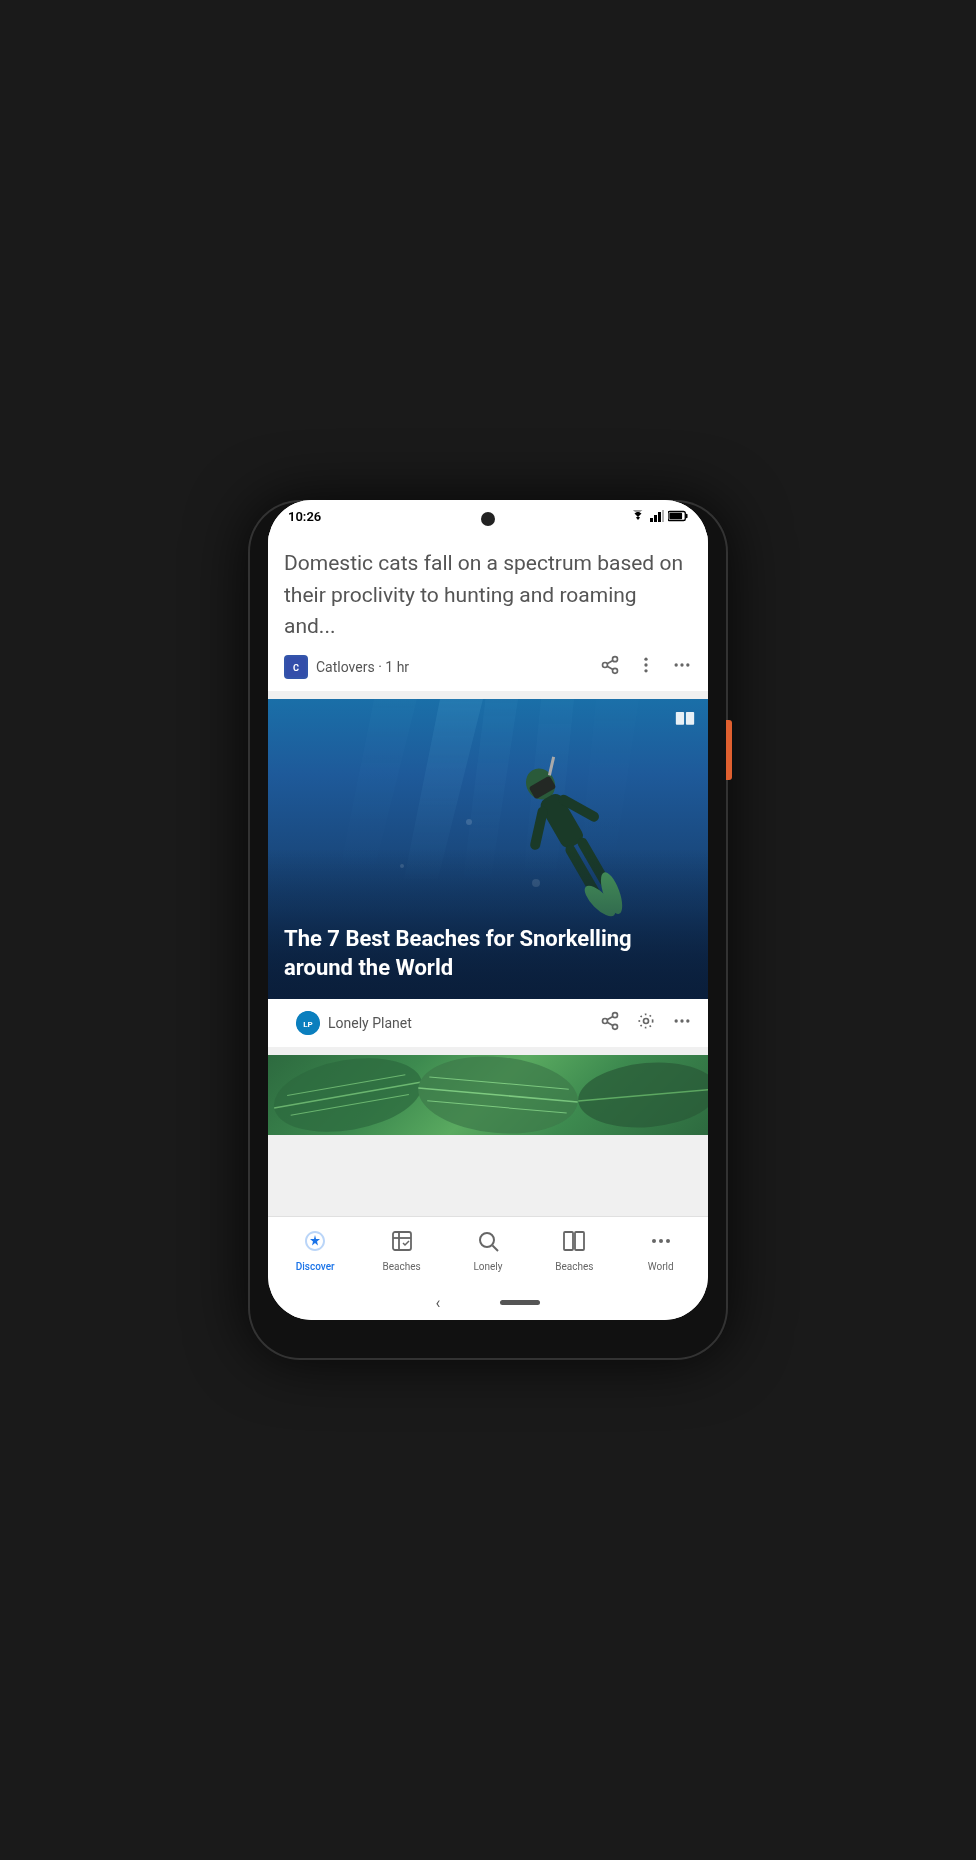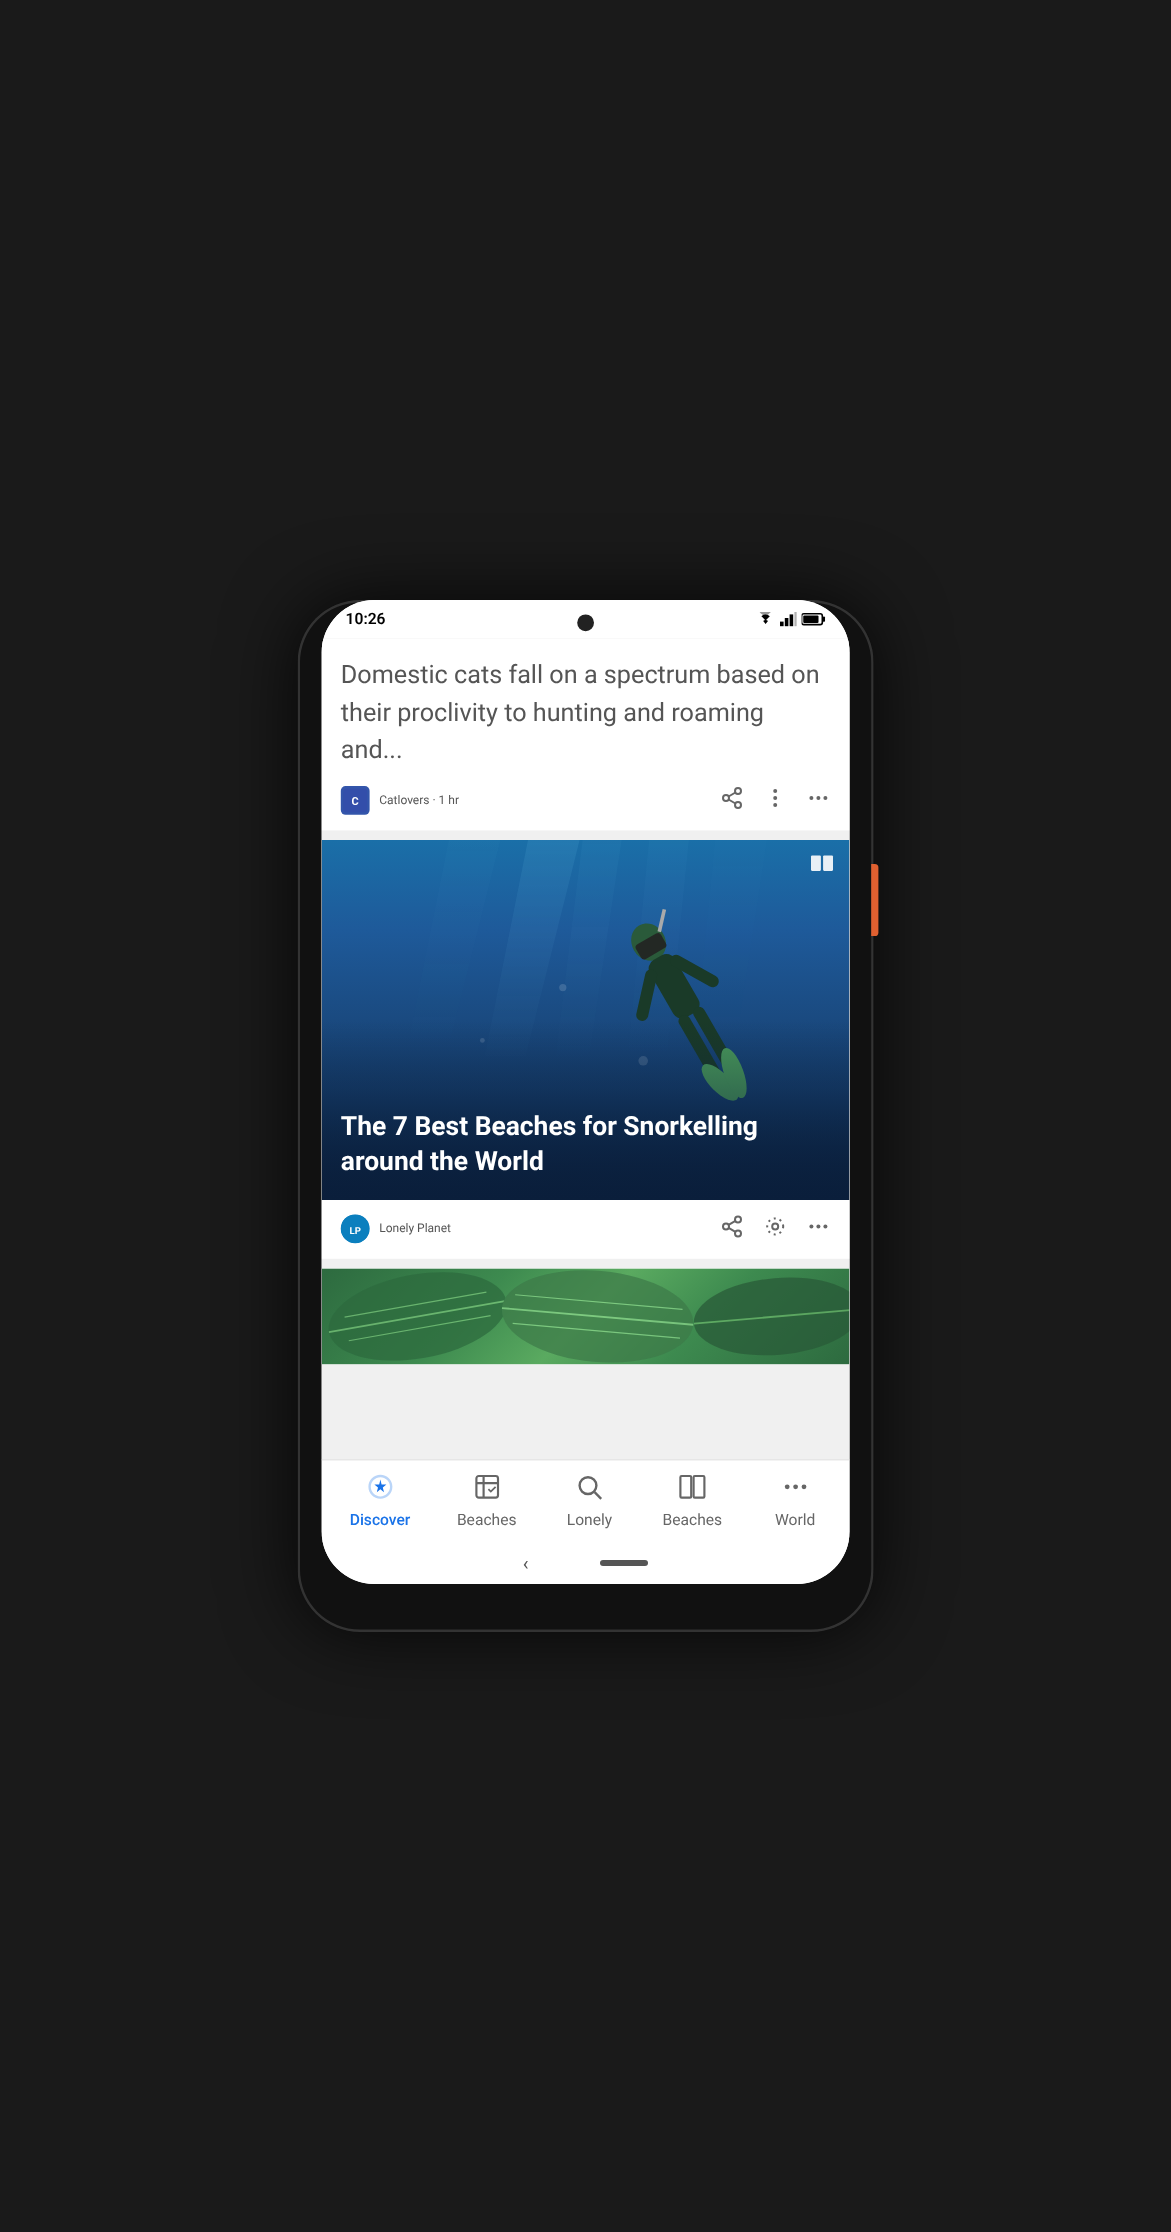--- a/index.html
+++ b/index.html
@@ -130,21 +130,21 @@
       display: flex;
       align-items: center;
       justify-content: center;
       color: white;
       font-size: 10px;
       font-weight: bold;
       flex-shrink: 0;
     }
 
     .source-name {
-      font-size: 10px;
+      font-size: 14px;
       color: #555;
     }
 
     .card-actions {
       display: flex;
       gap: 16px;
       align-items: center;
     }
 
     .action-icon {
@@ -286,21 +286,21 @@
     .nav-icon {
       font-size: 22px;
       color: #666;
     }
 
     .nav-icon.active {
       color: #1a73e8;
     }
 
     .nav-label {
-      font-size: 13px;
+      font-size: 10px;
       color: #666;
     }
 
     .nav-label.active {
       color: #1a73e8;
       font-weight: 500;
     }
 
     
     .system-nav {
@@ -473,21 +473,21 @@
 
             <div class="bookmark-icon">
               <svg viewBox="0 0 24 24" width="22" height="22">
                 <rect x="2" y="1" width="9" height="14" rx="1" fill="white" opacity="0.9"></rect>
                 <rect x="13" y="1" width="9" height="14" rx="1" fill="white" opacity="0.9"></rect>
               </svg>
             </div>
           </div>
         </div>
 
-        <div class="card-text-only" style="padding: 12px 16px;">
+        <div class="card-text-only" style="padding: 12px 16px; margin-left: 12px;">
           <div class="card-footer">
             <div class="source-info">
               <div class="lp-logo">
                 <svg viewBox="0 0 24 24" width="24" height="24">
                   <circle cx="12" cy="12" r="12" fill="#0b7fbe"></circle>
                   <text x="12" y="16" text-anchor="middle" fill="white" font-size="8" font-weight="bold">LP</text>
                 </svg>
               </div>
               <span class="source-name">Lonely Planet</span>
             </div>

